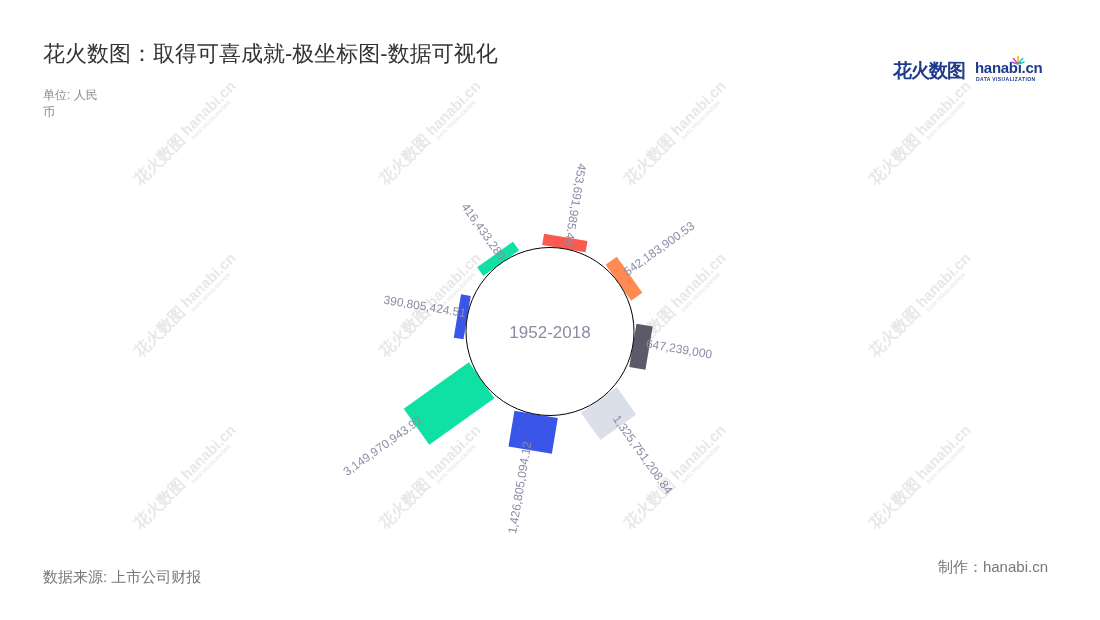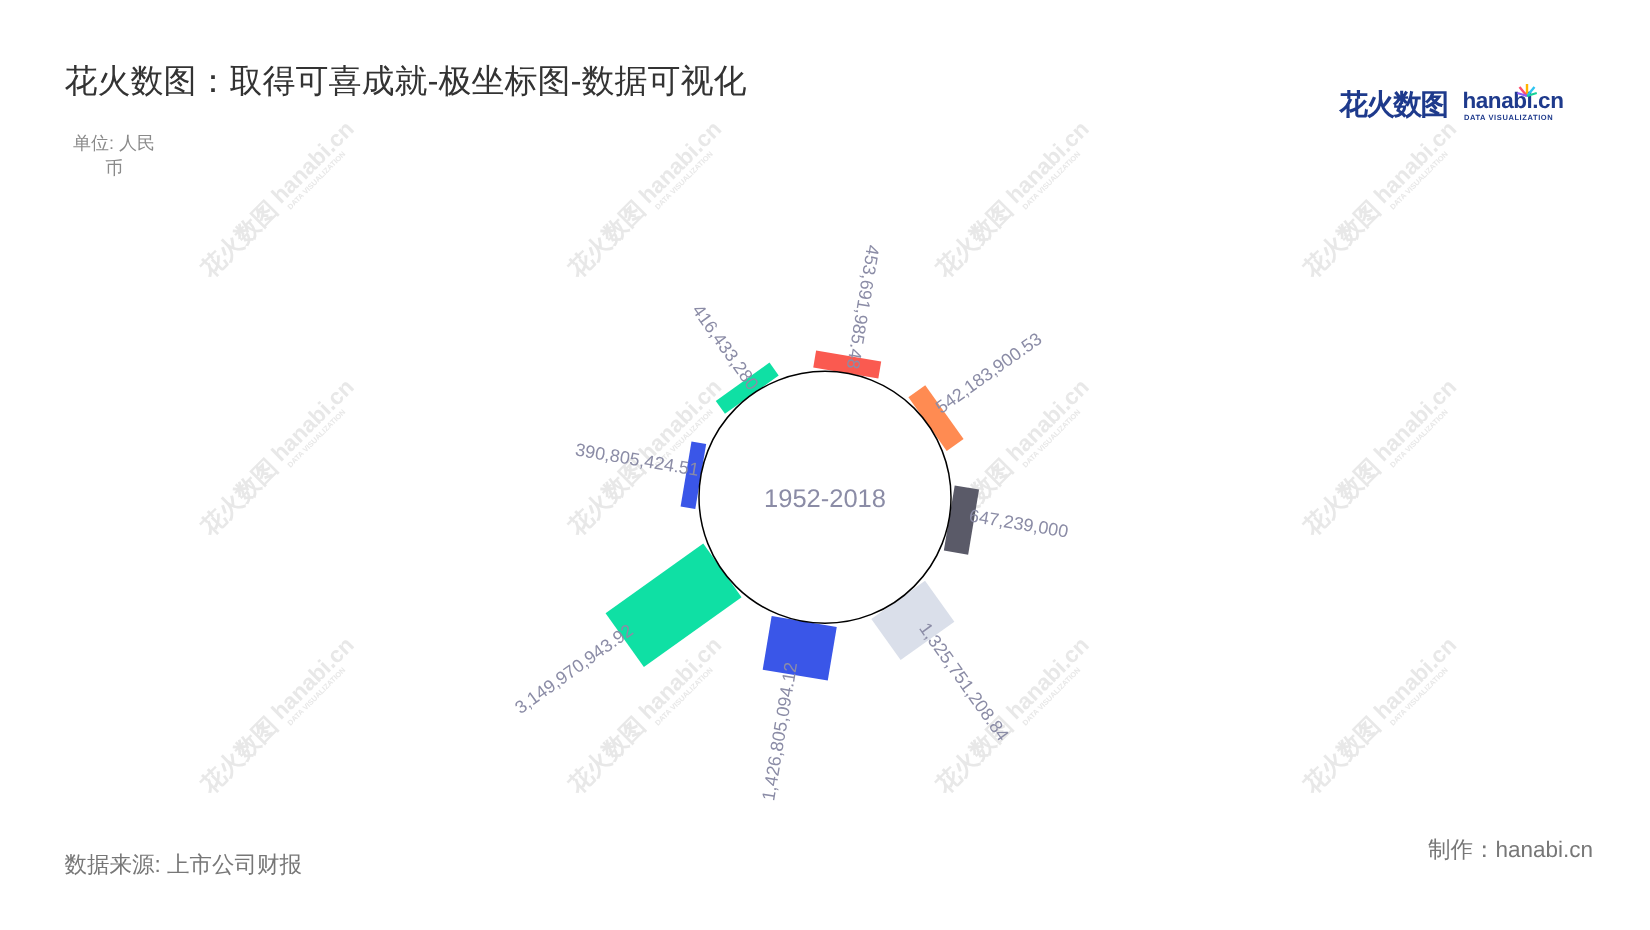--- a/index.html
+++ b/index.html
@@ -8,42 +8,42 @@
       background: #ffffff;
       font-family: "Liberation Sans", "DejaVu Sans", sans-serif;
     }
     #chart-layer { position: absolute; left: 0; top: 0; width: 1100px; height: 620px; }
     .title {
       position: absolute; left: 43px; top: 40px;
       font-size: 22px; line-height: 28px; color: #333333; white-space: nowrap;
     }
     .unit {
       position: absolute; left: 43px; top: 87px; width: 66px;
-      font-size: 12px; line-height: 17px; color: #8a8a8a; word-break: break-all; text-align: center;
+      font-size: 12px; line-height: 17px; color: #8a8a8a; word-break: break-all;
     }
     .logo { position: absolute; left: 893px; top: 58px; height: 26px; }
     .logo-cn {
       position: absolute; left: 0; top: 2px; font-size: 19px; font-weight: bold;
       color: #1e3a8c; white-space: nowrap; letter-spacing: -1px; line-height: 22px;
     }
     .logo-en {
       position: absolute; left: 82px; top: 2px; font-size: 15px; font-weight: bold;
       color: #1e3a8c; white-space: nowrap; line-height: 16px; letter-spacing: -0.3px;
     }
     .logo-tag {
       position: absolute; left: 83px; top: 18px; font-size: 5px; font-weight: bold;
       color: #1e3a8c; white-space: nowrap; letter-spacing: 0.4px; line-height: 6px;
     }
     .logo-spark { position: absolute; left: 118px; top: -3px; width: 14px; height: 10px; }
     .footer-source {
       position: absolute; left: 43px; top: 557px; font-size: 15px; line-height: 20px;
       color: #777777; white-space: nowrap; margin-top: 10px;
     }
     .footer-credit {
-      position: absolute; right: 38px; top: 557px; font-size: 15px; line-height: 20px;
+      position: absolute; right: 52px; top: 557px; font-size: 15px; line-height: 20px;
       color: #777777; white-space: nowrap;
     }
   </style>
 </head>
 <body>
 
 <svg id="chart-layer" xmlns="http://www.w3.org/2000/svg" width="1100" height="620" viewBox="0 0 1100 620">
   <g id="watermark-layer">
       <g transform="translate(183,135) rotate(-45)">
         <text x="-66" y="6" font-size="16" font-weight="bold" fill="#e8e8e8" font-family="Liberation Sans, DejaVu Sans, sans-serif">花火数图</text>

